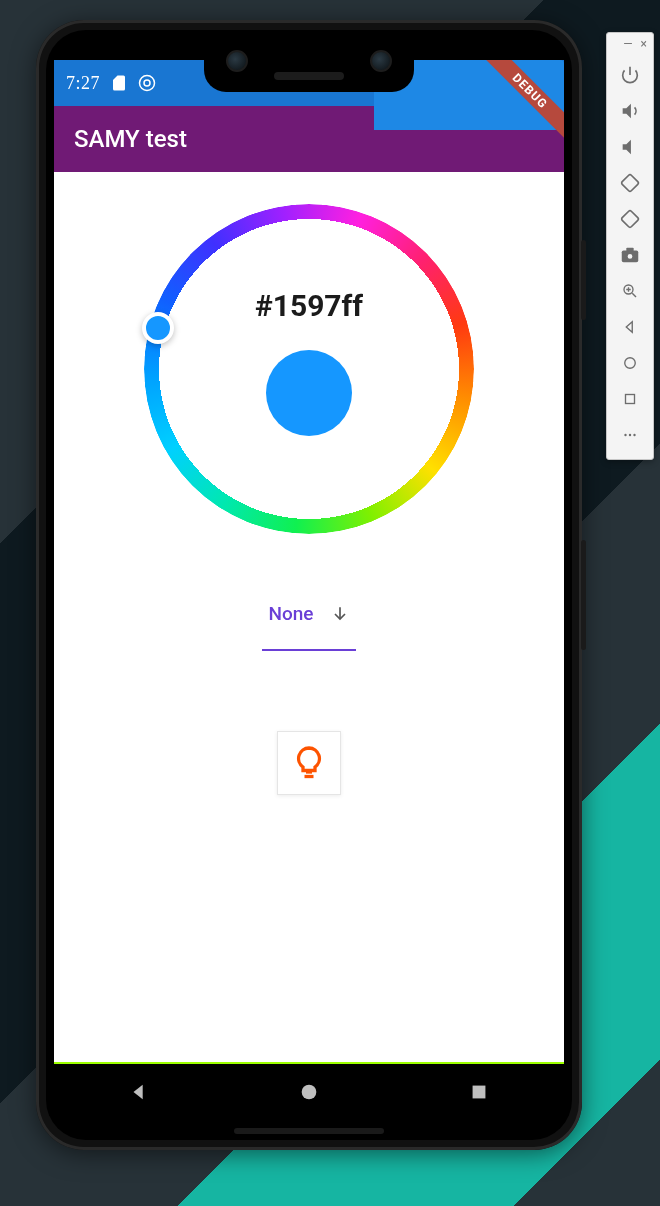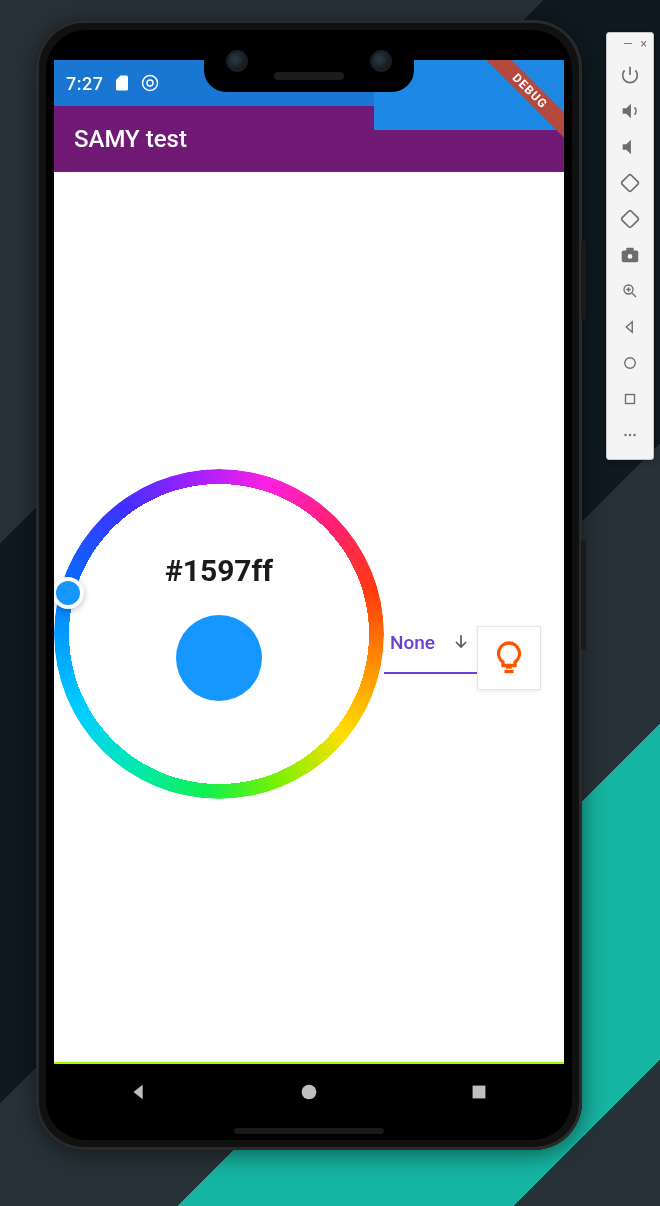--- a/index.html
+++ b/index.html
@@ -91,21 +91,21 @@
 
   
   .status-bar {
     height: 46px;
     background: #1976d2;
     display: flex; align-items: center; justify-content: space-between;
     padding: 0 12px;
     color: #fff;
   }
   .status-left, .status-right { display: flex; align-items: center; gap: 10px; }
-  .status-bar .time { font-size: 18px; font-weight: 500; letter-spacing: .5px; }
+  .status-bar .time { font-size: 18px; font-weight: 500; letter-spacing: .5px; font-family: Liberation Serif, serif; }
   .status-bar svg { width: 18px; height: 18px; fill: #fff; }
 
   
   .status-bar { position: relative; z-index: 5; }
 
   
   .app-bar {
     height: 66px;
     background: #701a75;
     color: #fff;
@@ -121,21 +121,21 @@
     width: 140px; transform: rotate(45deg);
     background: #b6493d; color: #fff;
     text-align: center; font-size: 12px; font-weight: 700;
     padding: 2px 0; letter-spacing: 1px;
     z-index: 30; pointer-events: none;
   }
 
   
   .app-content {
     flex: 1; background: #fff;
-    display: flex; flex-direction: row; align-items: center;
+    display: flex; flex-direction: column; align-items: center;
     position: relative;
   }
 
   .color-wheel-wrap {
     margin-top: 32px;
     width: 330px; height: 330px;
     position: relative;
   }
   .color-wheel {
     position: absolute; inset: 0;
@@ -162,21 +162,21 @@
   .swatch {
     position: absolute; top: 146px; left: 50%; transform: translateX(-50%);
     width: 86px; height: 86px; border-radius: 50%;
     background: #1597ff;
   }
 
   .dropdown {
     margin-top: 64px;
     display: flex; align-items: center; gap: 16px;
     border-bottom: 2px solid #6a3fd6;
-    padding: 4px 6px 18px;
+    padding: 4px 6px 24px;
     cursor: pointer;
   }
   .dropdown .dd-label { color: #6a3fd6; font-size: 19px; font-weight: 500; }
   .dropdown svg { width: 20px; height: 20px; stroke: #555; stroke-width: 2; fill: none; }
 
   .bulb-card {
     margin-top: 80px;
     width: 64px; height: 64px;
     background: #fff;
     border: 1px solid #e5e5e5;

